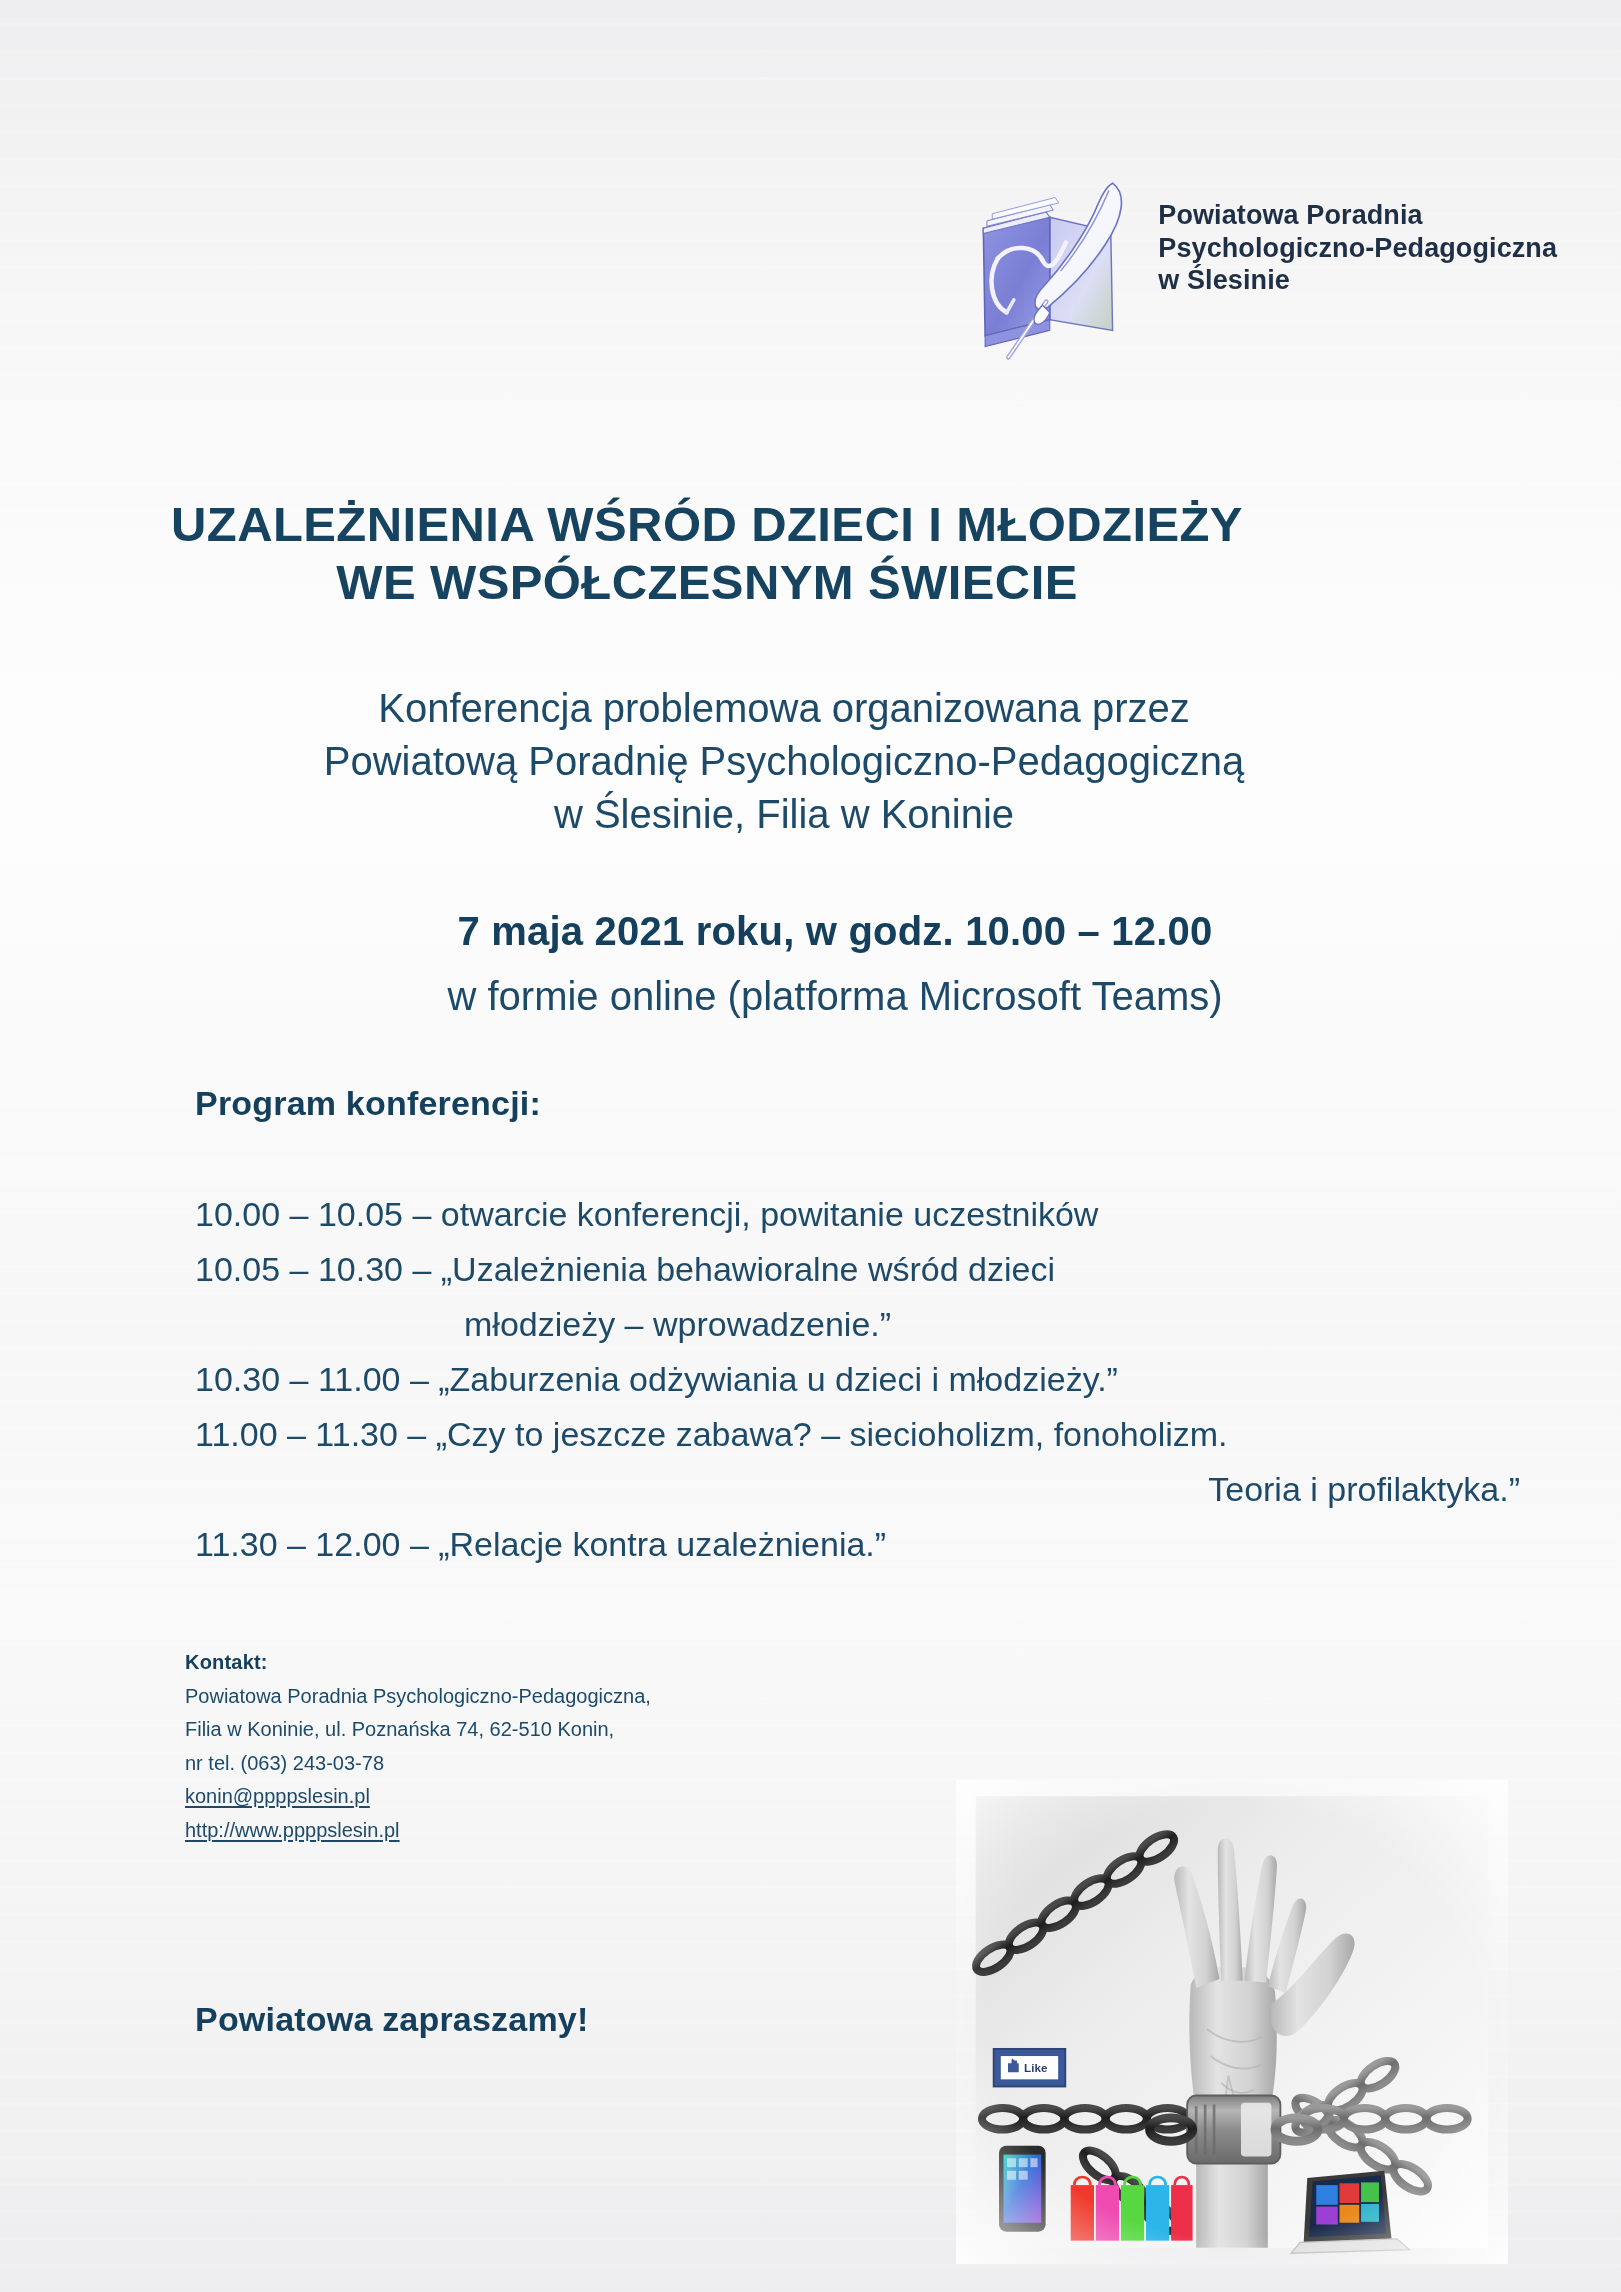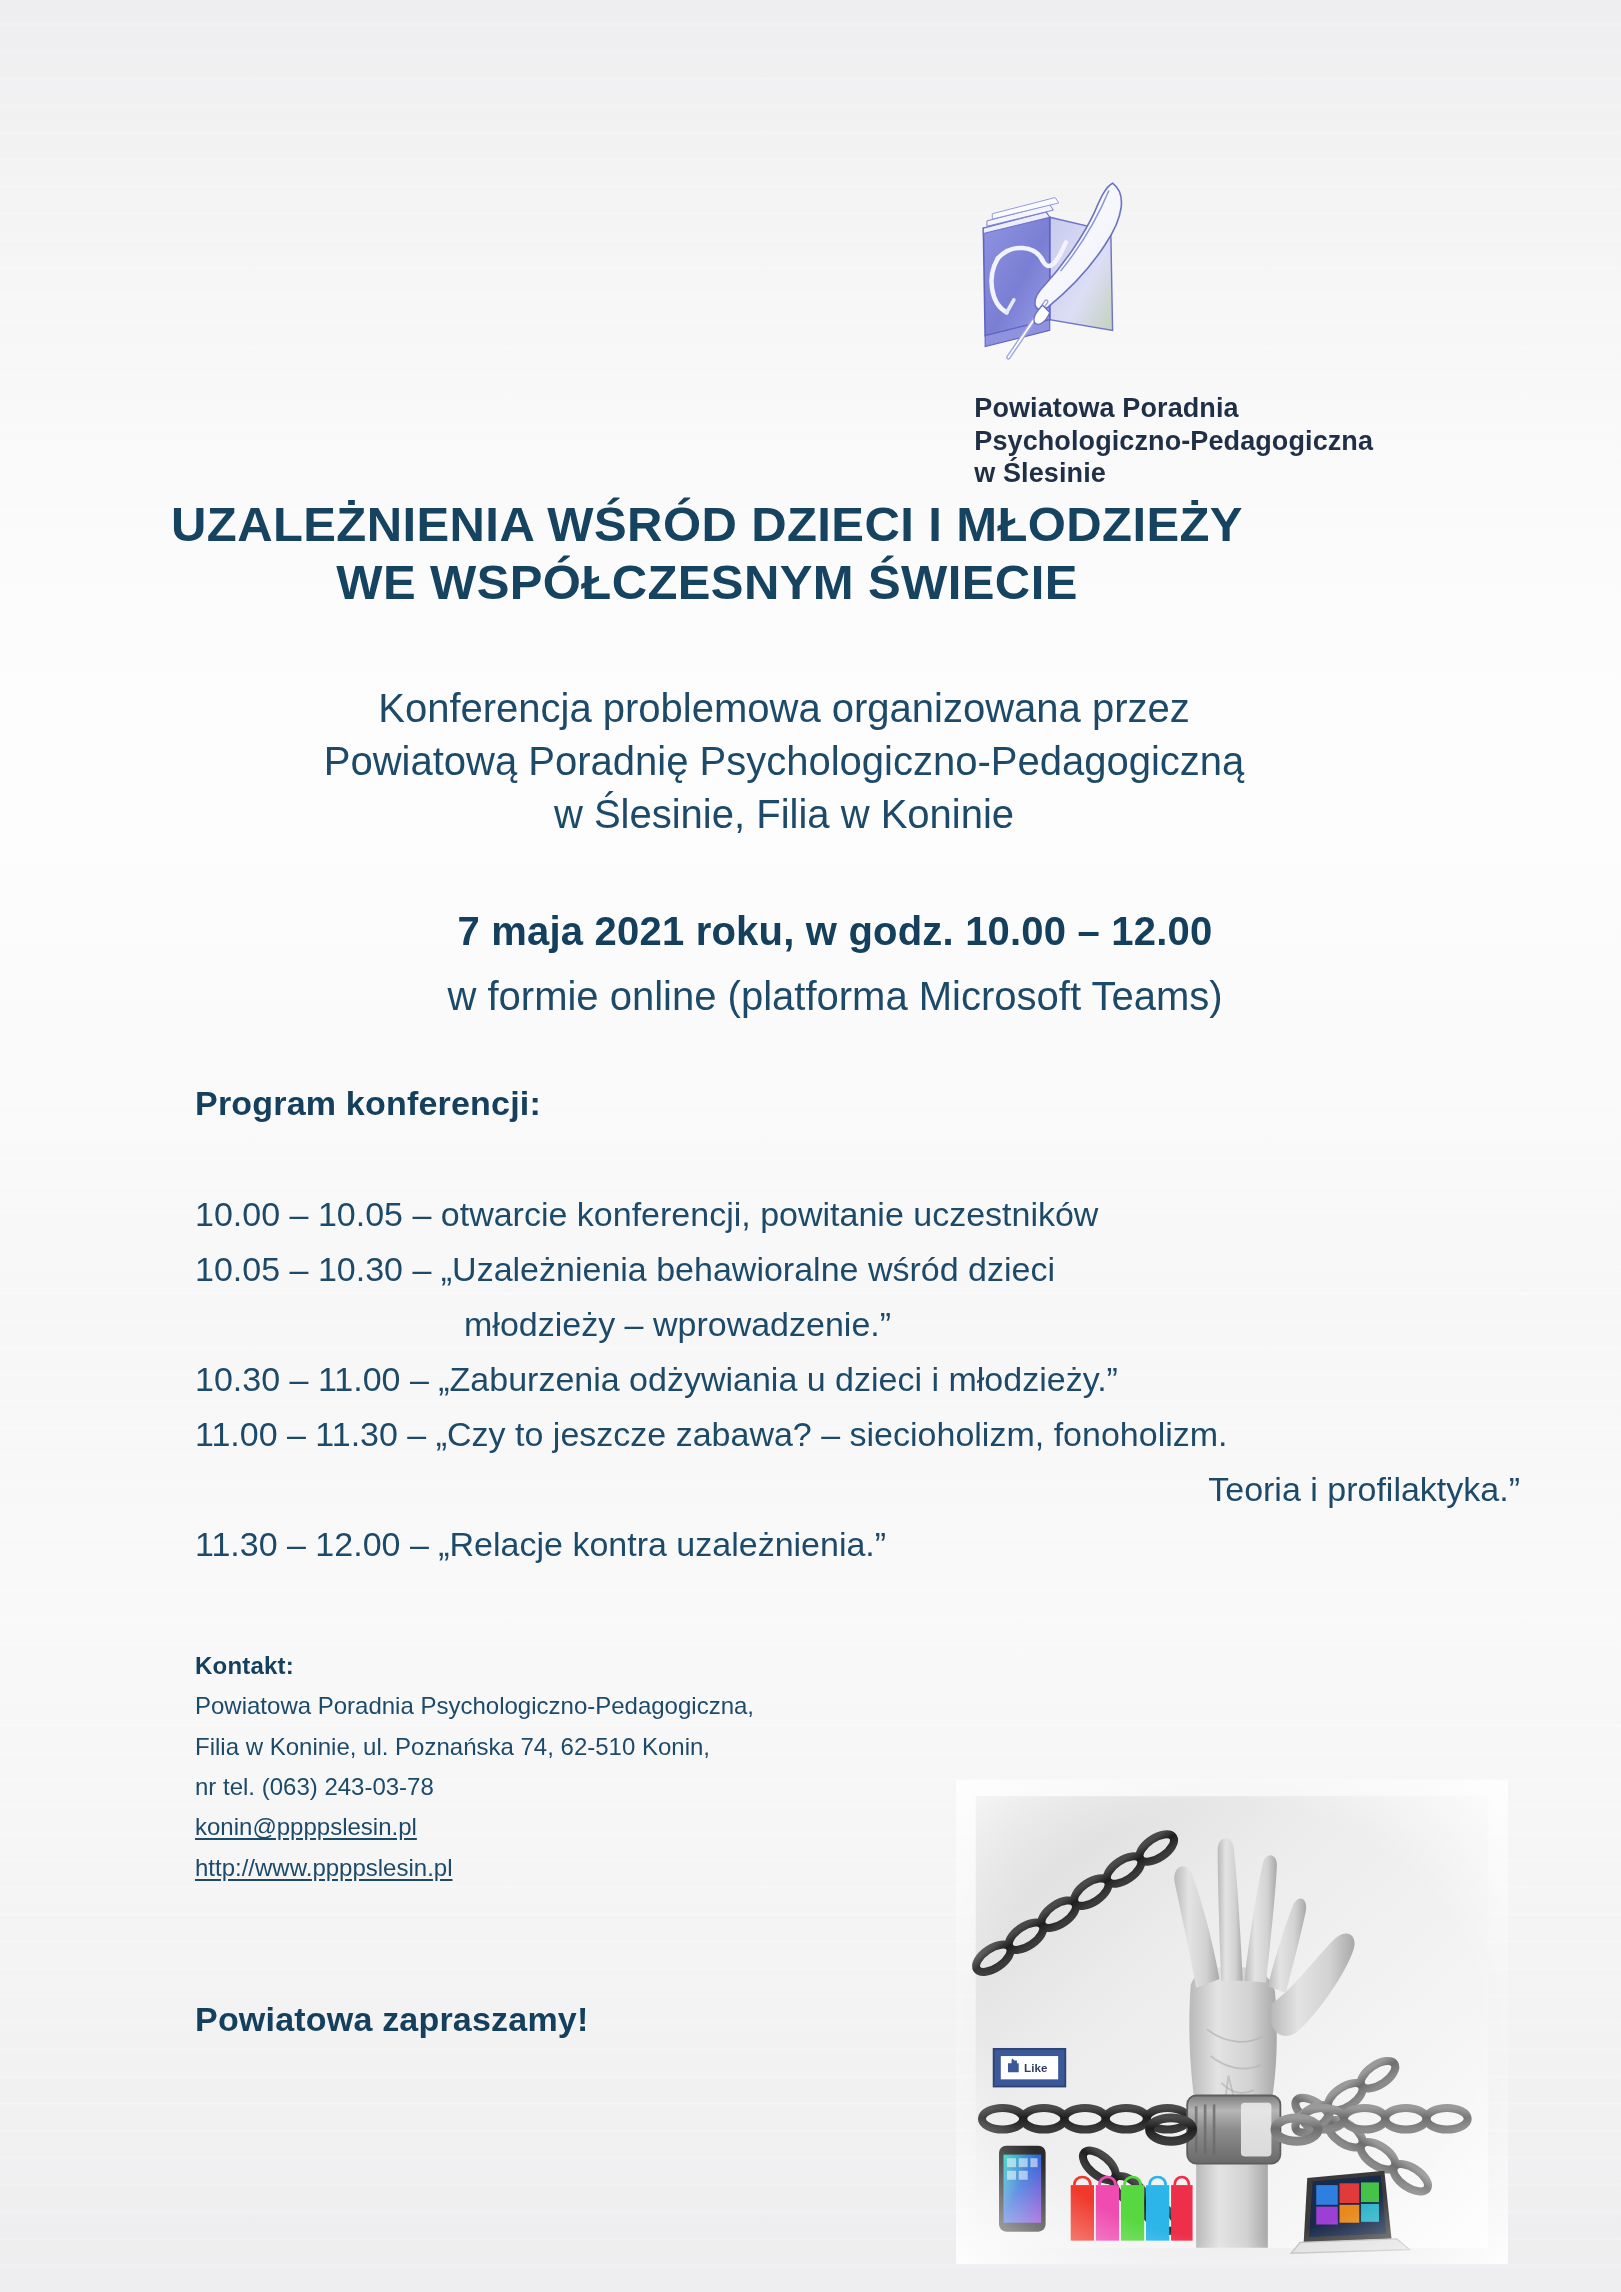--- a/index.html
+++ b/index.html
@@ -49,21 +49,20 @@
 
   
   .logo-block {
     position: absolute;
     left: 960px;
     top: 176px;
     width: 627px;
     height: 206px;
     display: flex;
     align-items: flex-start;
-    flex-direction: column;
   }
 
   .logo-mark {
     position: relative;
     width: 184px;
     height: 193px;
     flex: 0 0 auto;
   }
 
   .logo-mark svg { display: block; width: 184px; height: 193px; }
@@ -164,23 +163,23 @@
     padding-left: 269px;
   }
   .program-list .prog-line.indented2 {
     padding-left: 279px;
     text-align: right;
   }
 
   
   .contact {
     position: absolute;
-    left: 195px;
+    left: 185px;
     top: 1646px;
-    font-size: 24px;
+    font-size: 20px;
     line-height: 1.68;
     color: #1d4a69;
   }
   .contact .contact-heading {
     display: block;
     font-weight: bold;
     color: #15405d;
     letter-spacing: 0.2px;
   }
   .contact .contact-line { display: block; }

